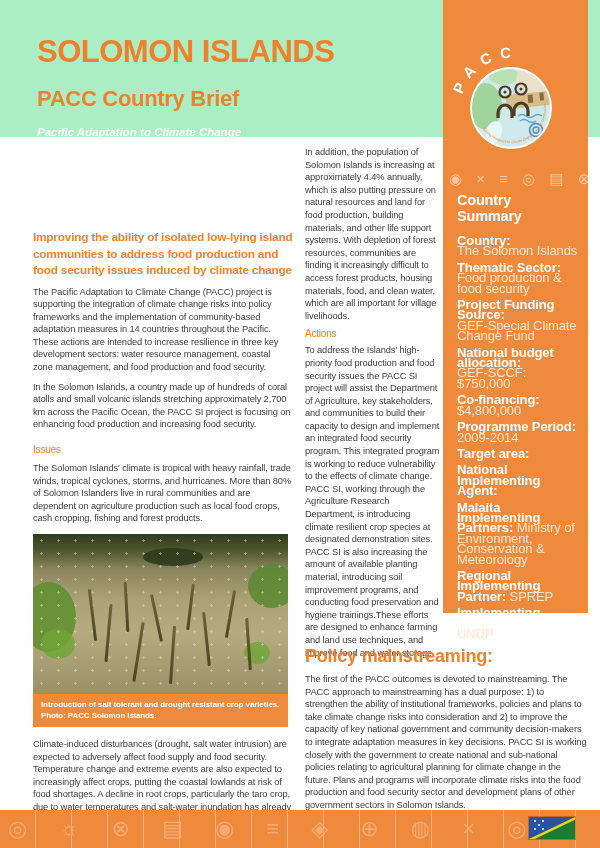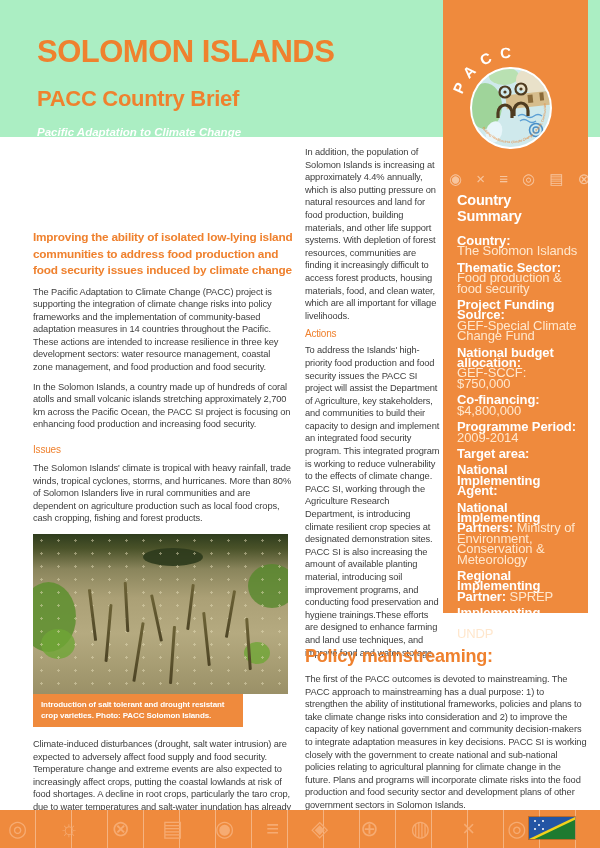--- a/index.html
+++ b/index.html
@@ -38,21 +38,21 @@
   .policy-h { font-size:18px; font-weight:700; color:#ef812e; letter-spacing:-0.2px; }
   .policy p.body { margin-top:6px; }
   
   .photo { position:relative; width:255px; height:160px; margin-top:9px; overflow:hidden;
     background:linear-gradient(180deg,#2e3c1d 0%,#4a5229 9%,#8a855c 22%,#aba076 40%,#b5aa80 62%,#a79d73 82%,#9a9067 100%); }
   .blob { position:absolute; border-radius:50%; }
   .stick { position:absolute; width:3px; background:linear-gradient(180deg,#6d6336,#4e4526); border-radius:1px; }
   .speck-layer { position:absolute; inset:0;
     background-image:radial-gradient(circle 1.5px, rgba(230,222,186,0.8) 0 1.2px, transparent 1.4px);
     background-size:17px 13px; opacity:.6; }
-  .caption { width:210px; background:#ef8a3d; color:#ffffff; font-size:8px; font-weight:700;
+  .caption { width:255px; background:#ef8a3d; color:#ffffff; font-size:8px; font-weight:700;
     line-height:11px; letter-spacing:-0.1px; padding:5px 8px 6px; }
   
   .footer-strip { position:absolute; left:0; top:810px; width:600px; height:38px; background:#ef8a3d; overflow:hidden;
     background-image:repeating-linear-gradient(90deg, transparent 0 35px, rgba(255,255,255,0.35) 35px 36px); }
   .footer-glyphs { font-size:22px; line-height:38px; letter-spacing:13px; color:#f6ab72; white-space:nowrap; padding-left:8px; }
   .flag { position:absolute; left:529px; top:7px; width:46px; height:22px; background:#1e7a30; outline:1px solid rgba(90,50,10,0.35); overflow:hidden; }
   .flag-blue { position:absolute; inset:0; background:#2355a4; clip-path:polygon(0 0,100% 0,0 100%); }
   .flag-stripe { position:absolute; left:-6px; top:9px; width:60px; height:4px; background:#f2d11b; transform:rotate(-25.6deg); }
   .flag-stars { position:absolute; left:5px; top:3px; width:2px; height:2px; background:#ffffff; border-radius:50%;
     box-shadow:8px 0 0 #ffffff, 4px 4px 0 #ffffff, 0 8px 0 #ffffff, 8px 8px 0 #ffffff; }
@@ -137,21 +137,21 @@
 
   <p class="field">
     <span class="lbl blk">Target area: </span>
   </p>
 
   <p class="field">
     <span class="lbl blk">National Implementing Agent: </span>
   </p>
 
   <p class="field">
-    <span class="lbl">National Implementing Partners: </span><span class="val">Ministry of Environment, Conservation &amp; Meteorology</span>
+    <span class="lbl">Malaita Implementing Partners: </span><span class="val">Ministry of Environment, Conservation &amp; Meteorology</span>
   </p>
 
   <p class="field">
     <span class="lbl">Regional Implementing Partner: </span><span class="val">SPREP</span>
   </p>
 
   <p class="field">
     <span class="lbl blk">Implementing Agency: </span><span class="val">UNDP</span>
   </p>
 </div>

